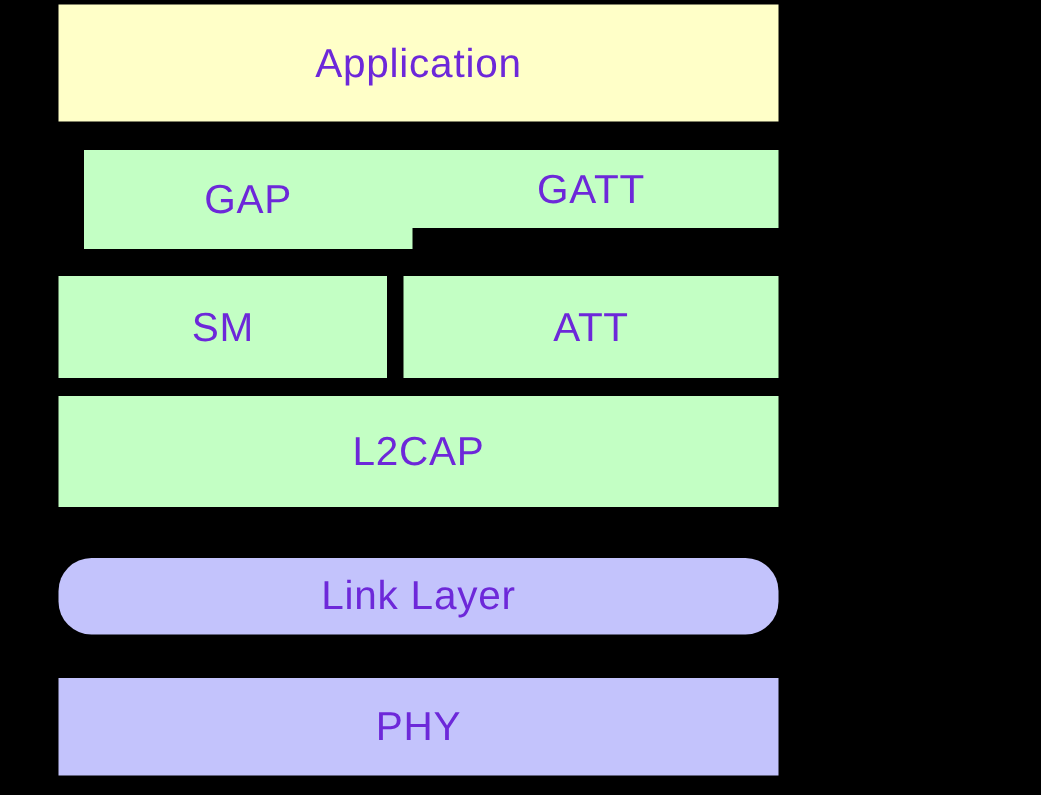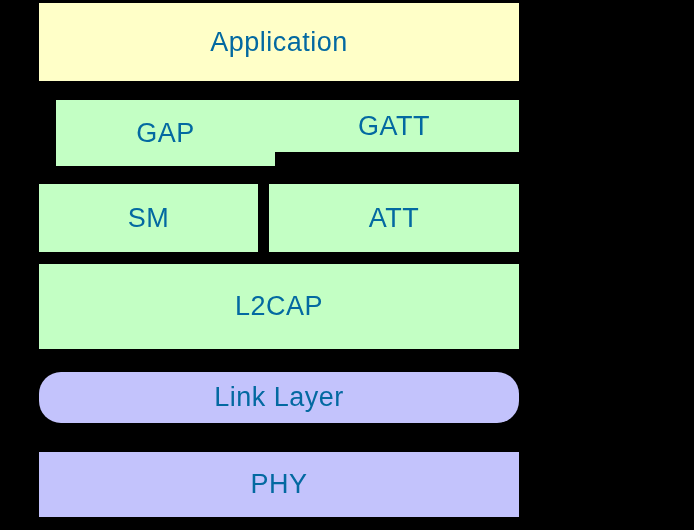--- a/index.html
+++ b/index.html
@@ -15,33 +15,33 @@
     overflow: hidden;
     font-family: "Liberation Sans", "DejaVu Sans", sans-serif;
   }
   .block {
     position: absolute;
     display: flex;
     align-items: center;
     justify-content: center;
   }
   .block .label {
-    color: #0369a1;
+    color: #6d28d9;
     font-size: 27px;
     font-weight: 400;
     letter-spacing: 0.5px;
     white-space: nowrap;
   }
   
   .b-application { left: 39px; top: 3px;   width: 480px; height: 78px; }
   .b-gap         { left: 39px; top: 100px; width: 219px; height: 66px; margin-left: 17px; }
   .b-gatt        { left: 269px; top: 100px; width: 250px; height: 52px; }
   .b-sm          { left: 39px; top: 184px; width: 219px; height: 68px; }
   .b-att         { left: 269px; top: 184px; width: 250px; height: 68px; }
-  .b-l2cap       { left: 39px; top: 264px; width: 480px; height: 85px; }
+  .b-l2cap       { left: 39px; top: 264px; width: 480px; height: 74px; }
   .b-linklayer   { left: 39px; top: 372px; width: 480px; height: 51px; border-radius: 22px; }
   .b-phy         { left: 39px; top: 452px; width: 480px; height: 65px; }
 </style>
 </head>
 <body>
 
 <div class="canvas">
 
   <div class="block b-application" style="background-color: rgb(255, 255, 200);">
     <span class="label">Application</span>

